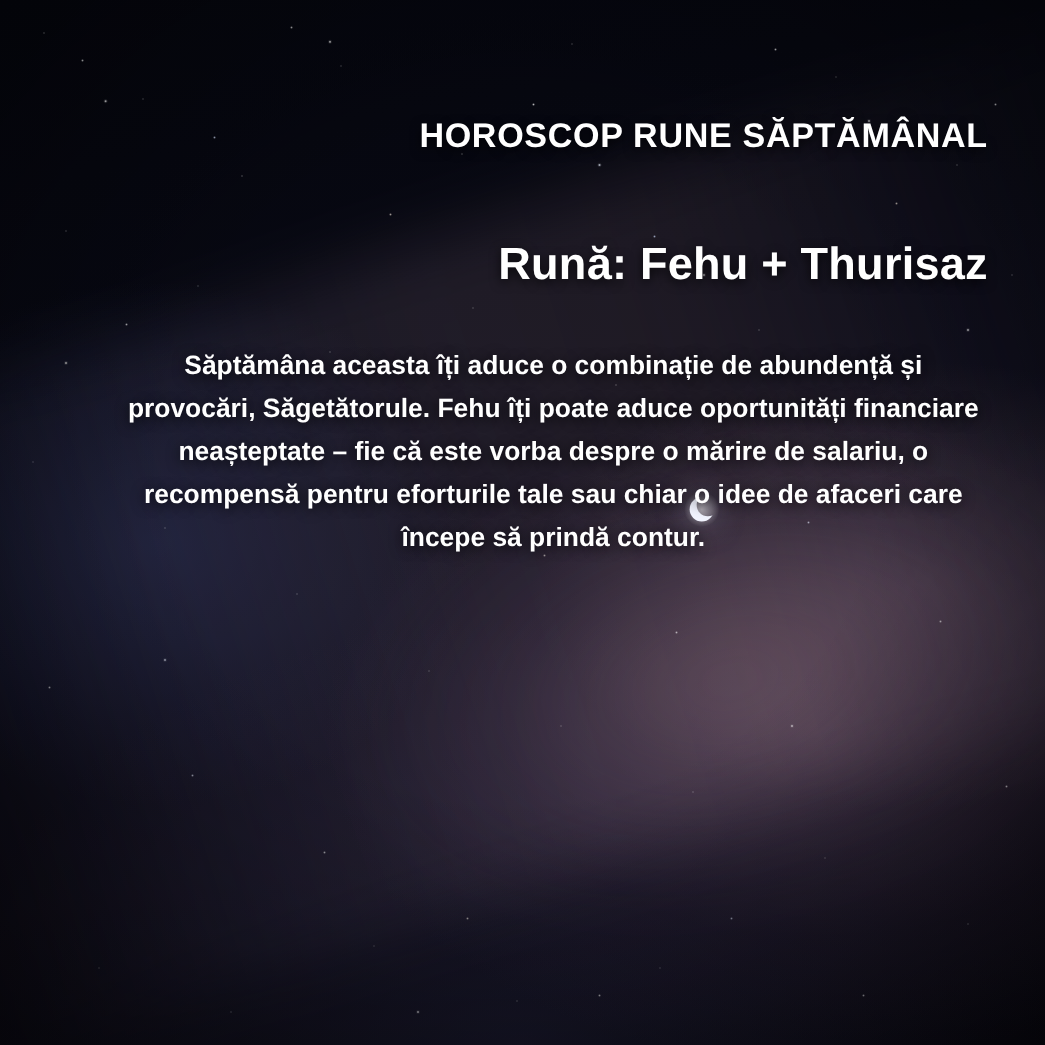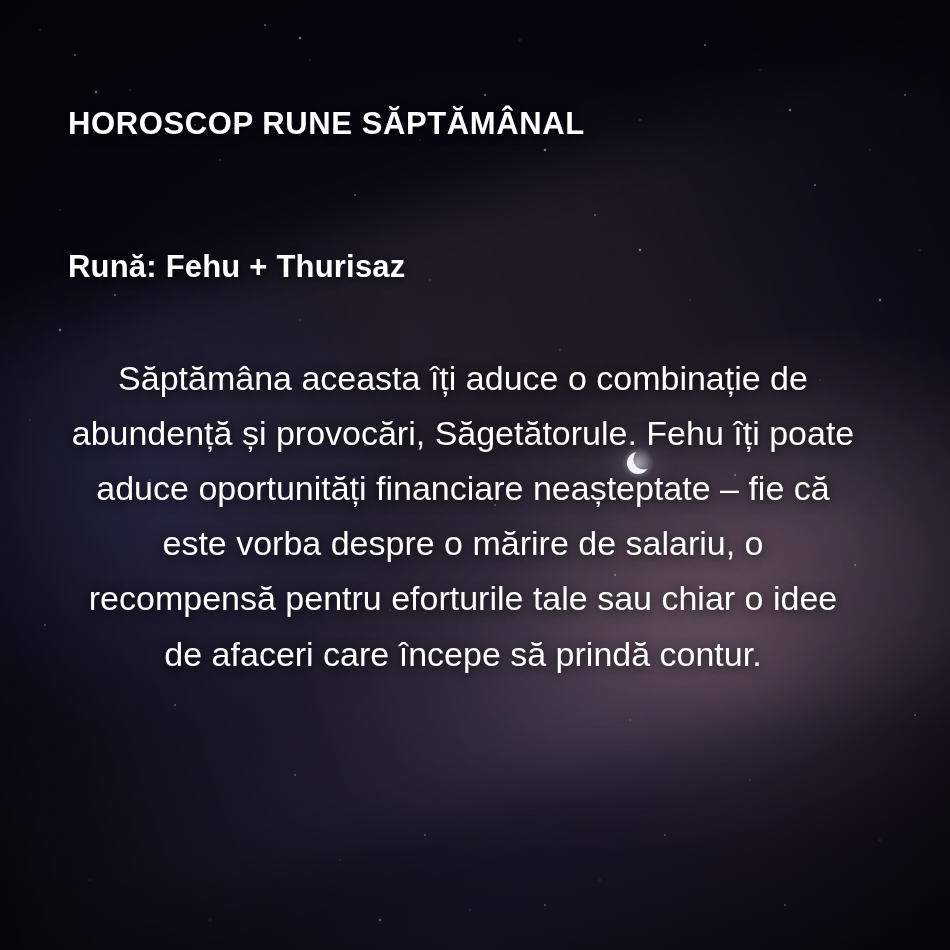--- a/index.html
+++ b/index.html
@@ -80,49 +80,49 @@
     inset: 0;
     pointer-events: none;
     background: radial-gradient(ellipse 75% 70% at 50% 45%, rgba(0,0,0,0) 45%, rgba(0,0,0,0.45) 100%);
   }
 
   .content {
     position: absolute;
     inset: 0;
     display: flex;
     flex-direction: column;
-    align-items: flex-start;
+    align-items: flex-end;
     text-align: center;
     color: #ffffff;
-    padding: 0 68px;
+    padding: 0 52px;
     box-sizing: border-box;
   }
 
   .title {
     margin-top: 98px;
     font-size: 31px;
     font-weight: 700;
     letter-spacing: 0.6px;
     line-height: 1.65;
     text-shadow: 0 2px 10px rgba(0,0,0,0.75);
   }
   .title span { display: block; }
 
   .rune-line {
-    margin-top: 100px;
-    font-size: 31px;
+    margin-top: 68px;
+    font-size: 41px;
     font-weight: 700;
     letter-spacing: 0.2px;
     text-shadow: 0 2px 10px rgba(0,0,0,0.75);
   }
 
   .body-text {
-    margin-top: 66px;
-    font-size: 34px;
-    font-weight: 400;
+    margin-top: 50px;
+    font-size: 24px;
+    font-weight: 700;
     line-height: 1.62;
     max-width: 790px;
     text-shadow: 0 2px 12px rgba(0,0,0,0.8);
   }
 </style>
 </head>
 <body>
 
 <div id="poster">
 

